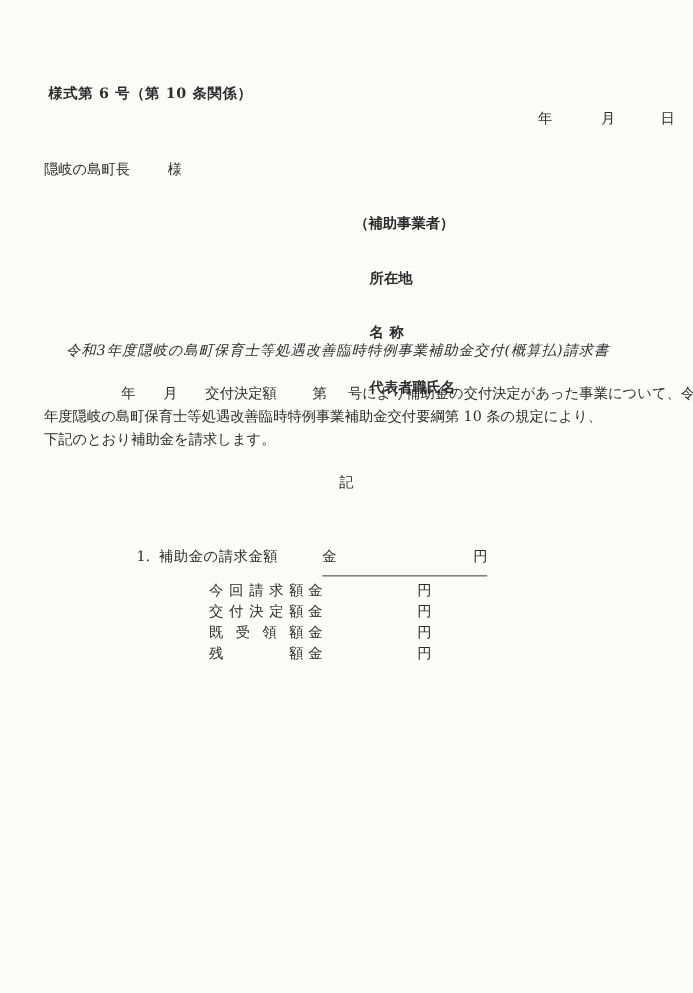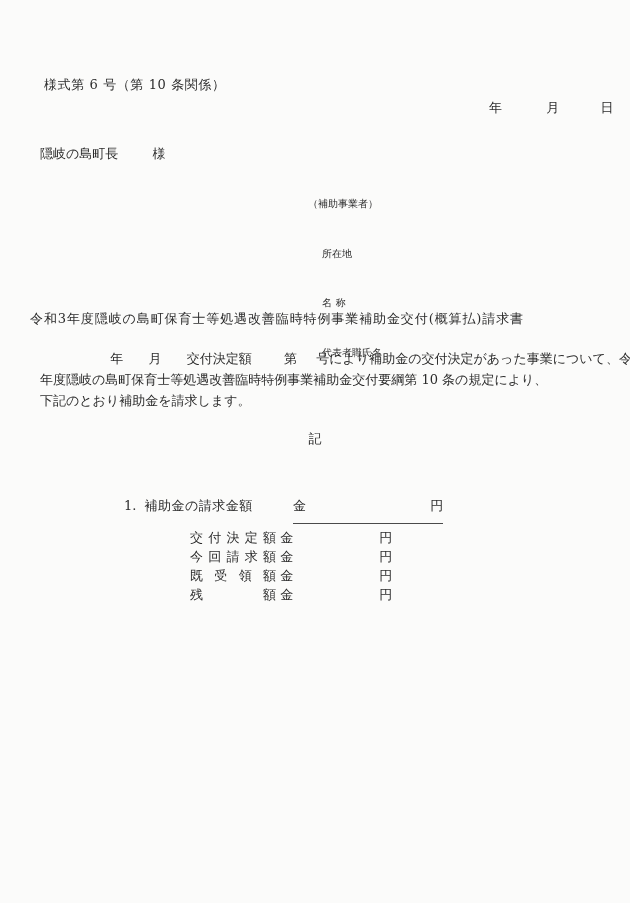--- a/index.html
+++ b/index.html
@@ -22,20 +22,21 @@
   }
 
   
   .form-no {
     position: absolute;
     left: 44px;
     top: 76px;
     font-size: 13px;
     letter-spacing: 0.6px;
     white-space: nowrap;
+    font-weight: bold;
   }
 
   
   .date-line {
     position: absolute;
     left: 489px;
     top: 99px;
     font-size: 13px;
     white-space: nowrap;
   }
@@ -55,49 +56,51 @@
     text-align: right;
   }
   .addressee .sama {
     display: inline-block;
     margin-left: 30px;
   }
 
   
   .applicant {
     position: absolute;
-    left: 308px;
+    left: 322px;
     top: 195px;
-    font-size: 10px;
+    font-size: 13px;
     line-height: 18.5px;
     white-space: nowrap;
+    font-weight: bold;
   }
   .applicant .ap-head {
     display: block;
   }
   .applicant .ap-row {
     display: block;
     padding-left: 14px;
     margin-top: 31px;
   }
   .applicant .ap-name-spaced {
     display: inline-block;
     letter-spacing: 0.5px;
   }
 
   
   .doc-title {
     position: absolute;
     left: 0;
     top: 310px;
     width: 554px;
-    text-align: center;
+    text-align: right;
     font-size: 13px;
     letter-spacing: 0.9px;
     white-space: nowrap;
+    font-style: italic;
   }
 
   
   .body-para {
     position: absolute;
     left: 40px;
     top: 348px;
     width: 552px;
     font-size: 13px;
     line-height: 21px;
@@ -244,30 +247,30 @@
     <span class="item-label">補助金の請求金額</span>
     <span class="amount-field">
       <span class="kin">金</span>
       <span class="blank-space"></span>
       <span class="yen">円</span>
     </span>
   </div>
 
   <div class="breakdown">
     <span class="bd-row">
+      <span class="bd-label">今回請求額</span>
+      <span class="bd-kin">金</span>
+      <span class="bd-yen">円</span>
+    </span>
+    <span class="bd-row">
       <span class="bd-label">交付決定額</span>
       <span class="bd-kin">金</span>
       <span class="bd-yen">円</span>
     </span>
     <span class="bd-row">
-      <span class="bd-label">今回請求額</span>
-      <span class="bd-kin">金</span>
-      <span class="bd-yen">円</span>
-    </span>
-    <span class="bd-row">
       <span class="bd-label">既受領額</span>
       <span class="bd-kin">金</span>
       <span class="bd-yen">円</span>
     </span>
     <span class="bd-row">
       <span class="bd-label">残額</span>
       <span class="bd-kin">金</span>
       <span class="bd-yen">円</span>
     </span>
   </div>

